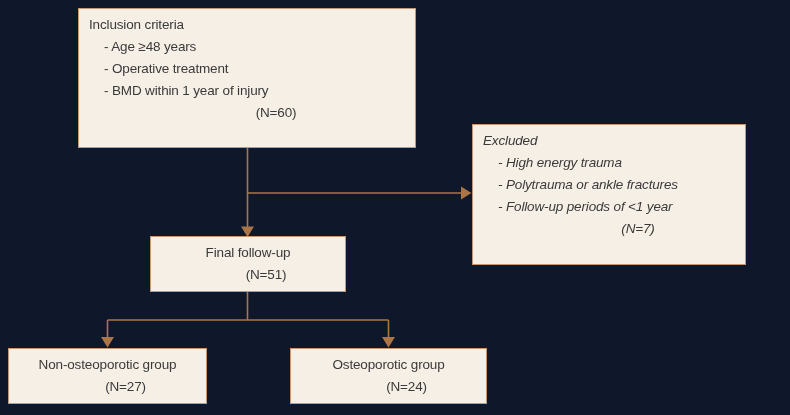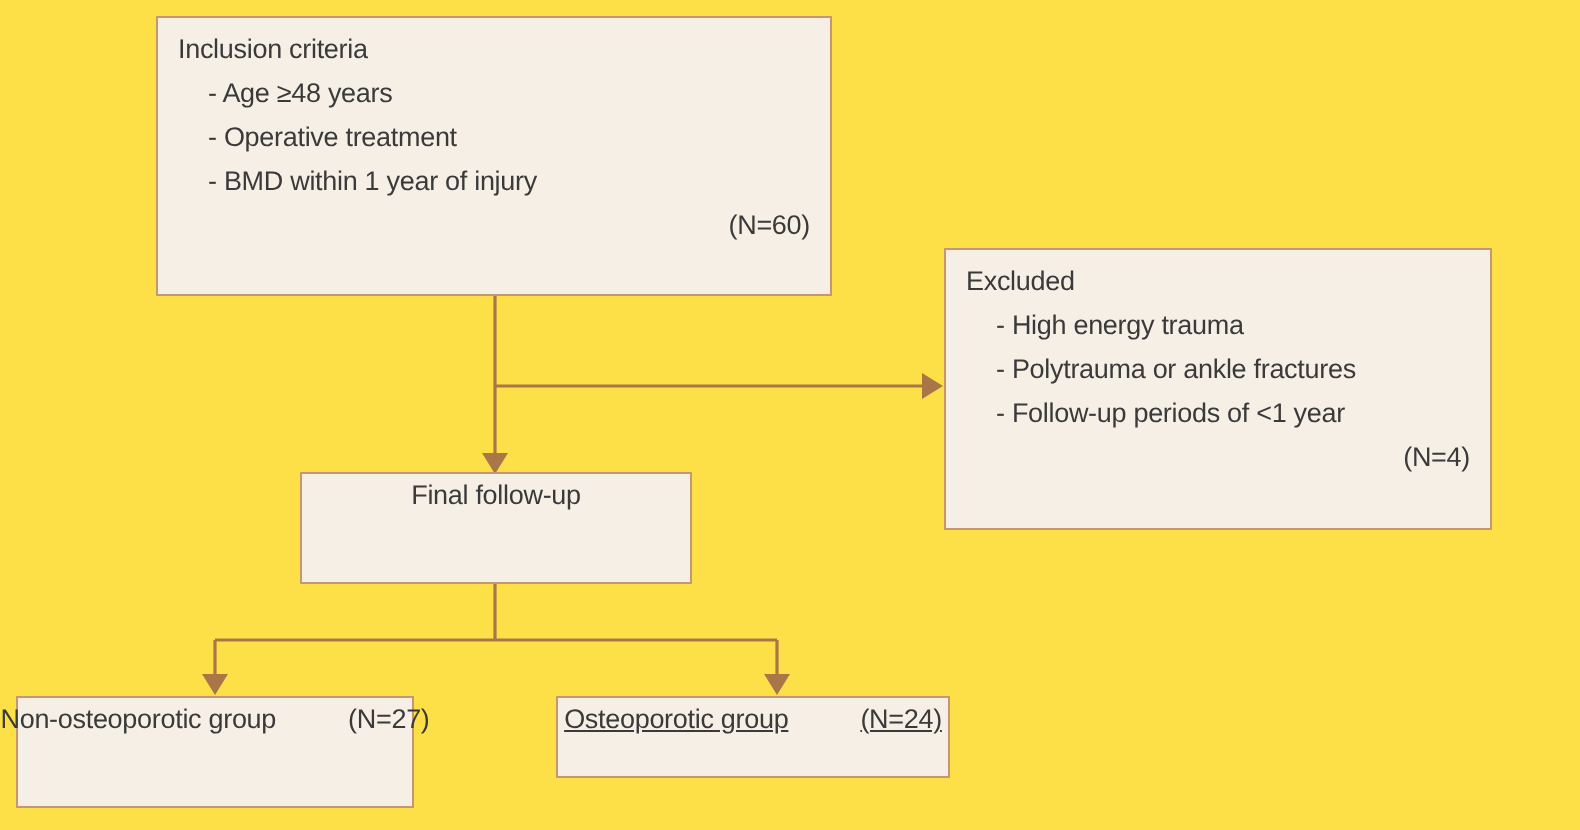--- a/index.html
+++ b/index.html
@@ -1,20 +1,20 @@
 <!DOCTYPE html>
 <html><head>
 <meta charset="utf-8">
 <style>
   html, body { margin: 0; padding: 0; background: #ffffff; }
   .stage {
     position: relative;
     width: 790px;
     height: 415px;
-    background: #fde047;
+    background: #0f172a;
     font-family: "Liberation Sans", sans-serif;
     font-size: 13.5px;
     letter-spacing: -0.15px;
     color: #3a3a3a;
     overflow: hidden;
   }
   .connectors {
     position: absolute;
     left: 0; top: 0;
     width: 790px; height: 415px;
@@ -22,25 +22,25 @@
   }
   .box {
     position: absolute;
     box-sizing: border-box;
     background: #f6efe6;
     border: 1.5px solid #c69770;
   }
   .list-box { padding: 5px 10px 0 10px; }
   .line { line-height: 22px; white-space: nowrap; }
   .item { padding-left: 15px; }
-  .count { text-align: right; margin-left: 36px; }
+  .count { text-align: center; margin-left: 36px; }
   .list-box .count { text-indent: 22px; }
   .center-box {
     display: flex;
-    flex-direction: row;
+    flex-direction: column;
     justify-content: center;
     text-align: center;
   }
 </style>
 </head>
 <body>
 
 <div class="stage">
 
   <svg class="connectors" viewBox="0 0 790 415" xmlns="http://www.w3.org/2000/svg">
@@ -61,35 +61,36 @@
   </svg>
 
   <div class="box list-box" style="left:78px; top:8px; width:338px; height:140px;">
     <div class="line title">Inclusion criteria</div>
     <div class="line item">- Age ≥48 years</div>
     <div class="line item">- Operative treatment</div>
     <div class="line item">- BMD within 1 year of injury</div>
     <div class="line count">(N=60)</div>
   </div>
 
-  <div class="box list-box" style="left:472px; top:124px; width:274px; height:141px;">
+  <div class="box list-box" style="left:472px; top:124px; width:274px; height:141px;font-style:italic;">
     <div class="line title">Excluded</div>
     <div class="line item">- High energy trauma</div>
     <div class="line item">- Polytrauma or ankle fractures</div>
     <div class="line item">- Follow-up periods of &lt;1 year</div>
-    <div class="line count">(N=4)</div>
+    <div class="line count">(N=7)</div>
   </div>
 
   <div class="box center-box" style="left:150px; top:236px; width:196px; height:56px;">
     <div class="line">Final follow-up</div>
+    <div class="line count">(N=51)</div>
   </div>
 
   <div class="box center-box" style="left:8px; top:348px; width:199px; height:56px;">
     <div class="line">Non-osteoporotic group</div>
     <div class="line count">(N=27)</div>
   </div>
 
-  <div class="box center-box" style="left:278px; top:348px; width:197px; height:41px;text-decoration:underline;">
+  <div class="box center-box" style="left:290px; top:348px; width:197px; height:56px;">
     <div class="line">Osteoporotic group</div>
     <div class="line count">(N=24)</div>
   </div>
 
 </div>
 
 </body></html>

